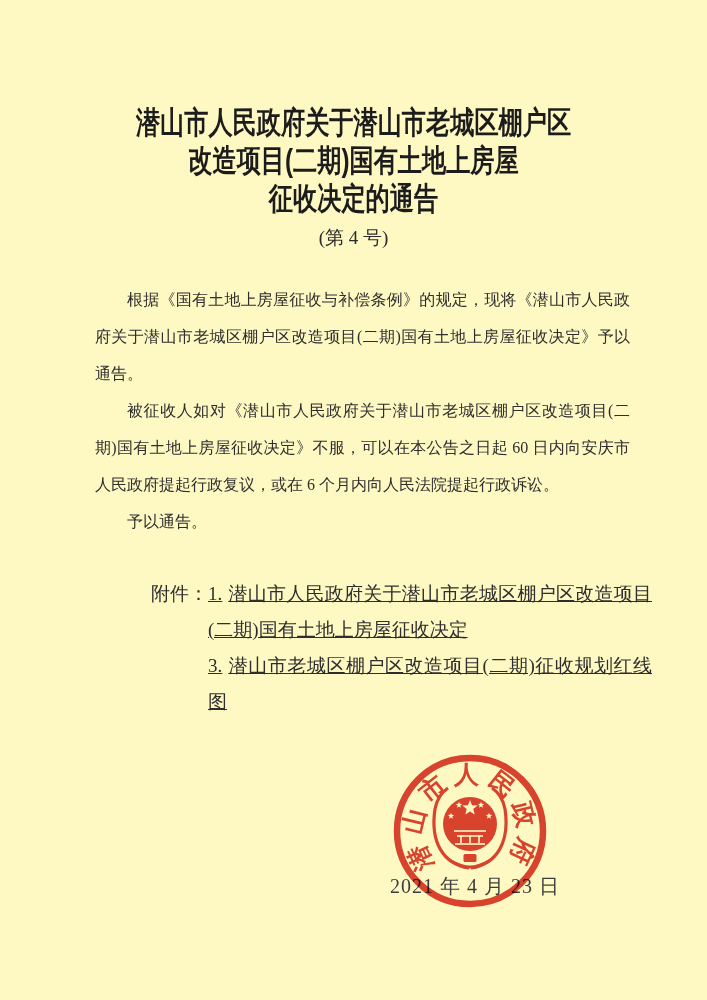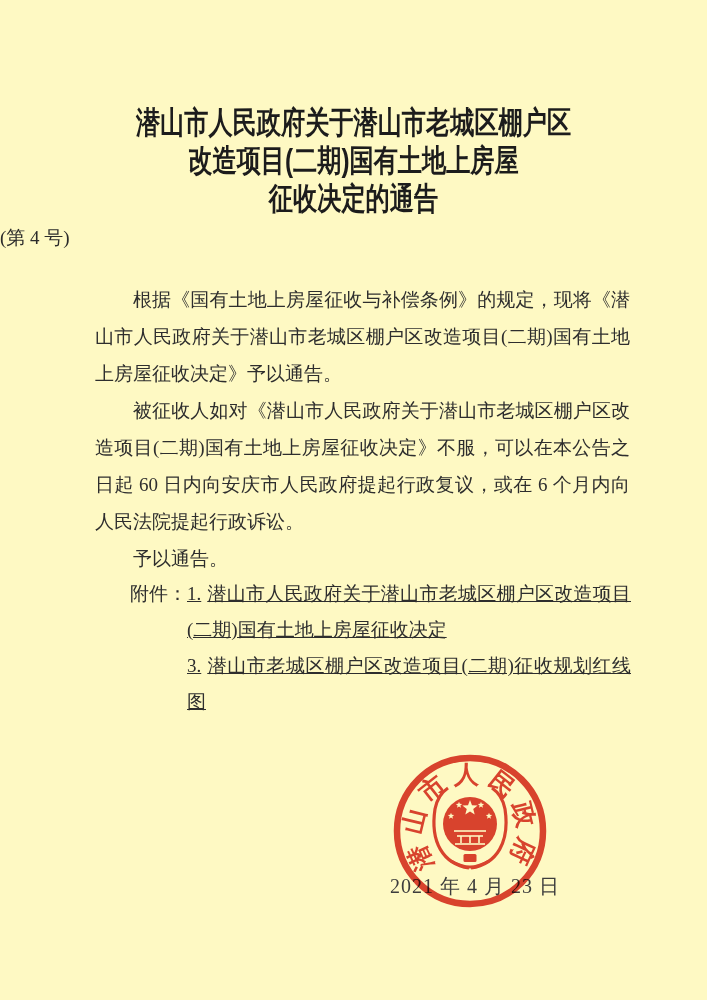--- a/index.html
+++ b/index.html
@@ -30,48 +30,49 @@
     color: #1c1c1c;
     transform: scaleX(0.78);
     transform-origin: 50% 0;
   }
   .title-line { display: block; }
   .doc-number {
     position: absolute;
     top: 225px;
     left: 0;
     width: 707px;
+    text-align: center;
     font-size: 19px;
     color: #2b2b2b;
   }
   .body-text {
     position: absolute;
     top: 281px;
     left: 95px;
     width: 535px;
-    font-size: 19px;
+    font-size: 16px;
     line-height: 37px;
     text-align: justify;
     color: #2e2e2e;
   }
   .body-text p {
     margin: 0;
     text-indent: 2em;
   }
   .attachments {
     position: absolute;
     top: 576px;
     left: 130px;
     display: flex;
     align-items: flex-start;
     font-size: 19px;
     line-height: 36px;
     color: #2e2e2e;
   }
-  .att-label { white-space: nowrap; flex: none; }
+  .att-label { white-space: nowrap; flex: none; margin-left: 21px; }
   .att-list { width: 444px; }
   .att-item { text-align: justify; text-decoration: underline; }
   .att-num { margin-right: 6px; }
   .date {
     position: absolute;
     top: 873px;
     left: 385px;
     width: 180px;
     text-align: center;
     font-size: 20px;

